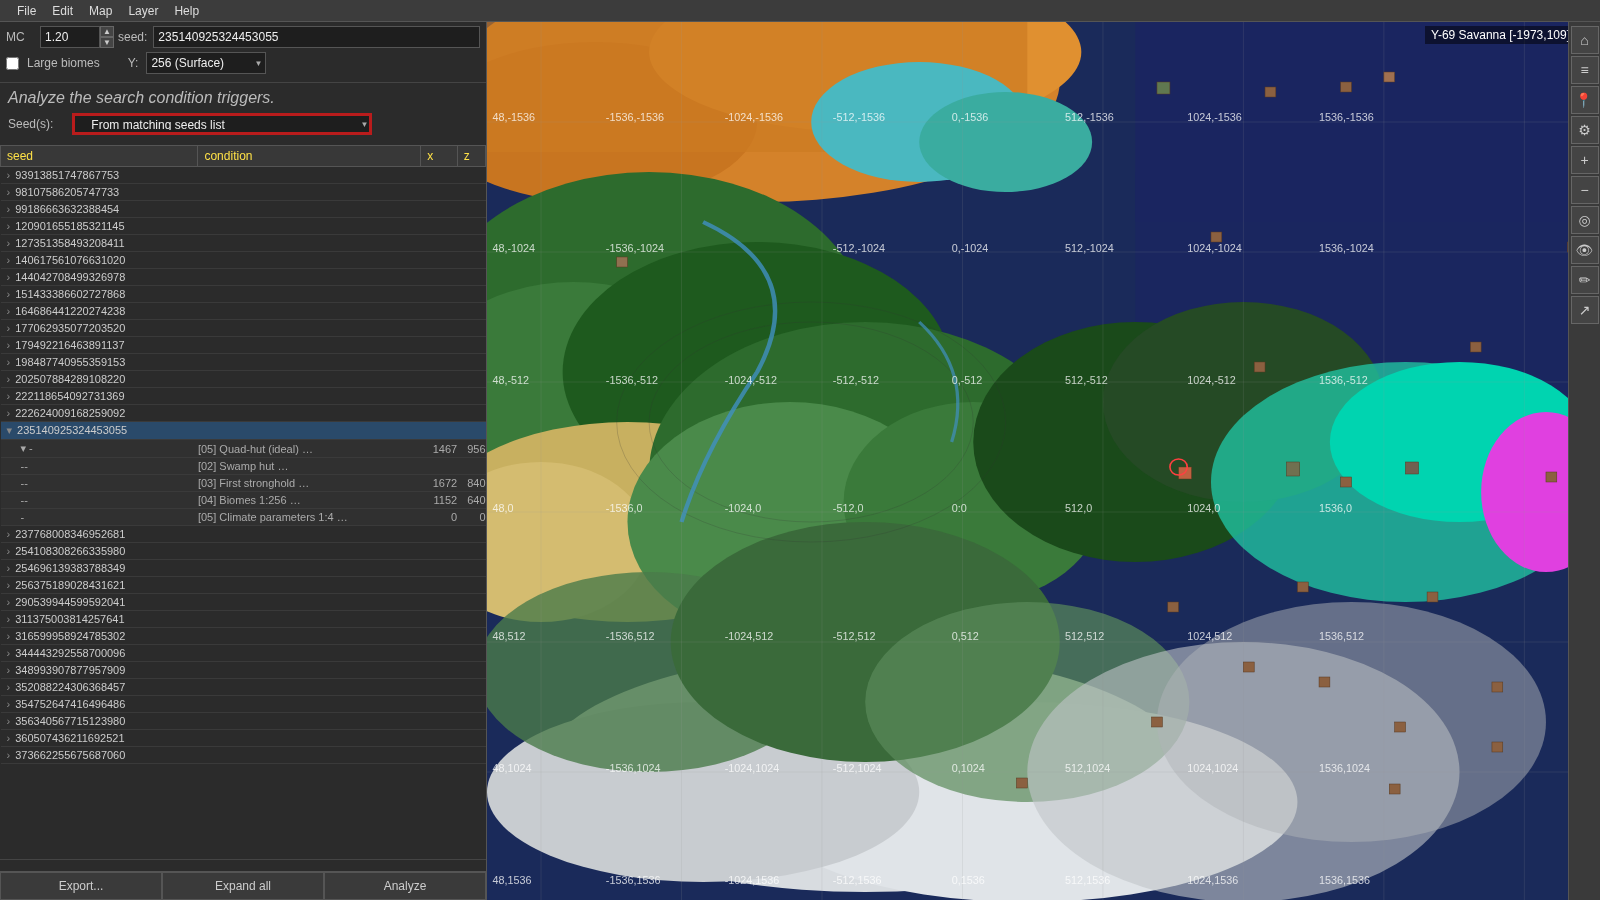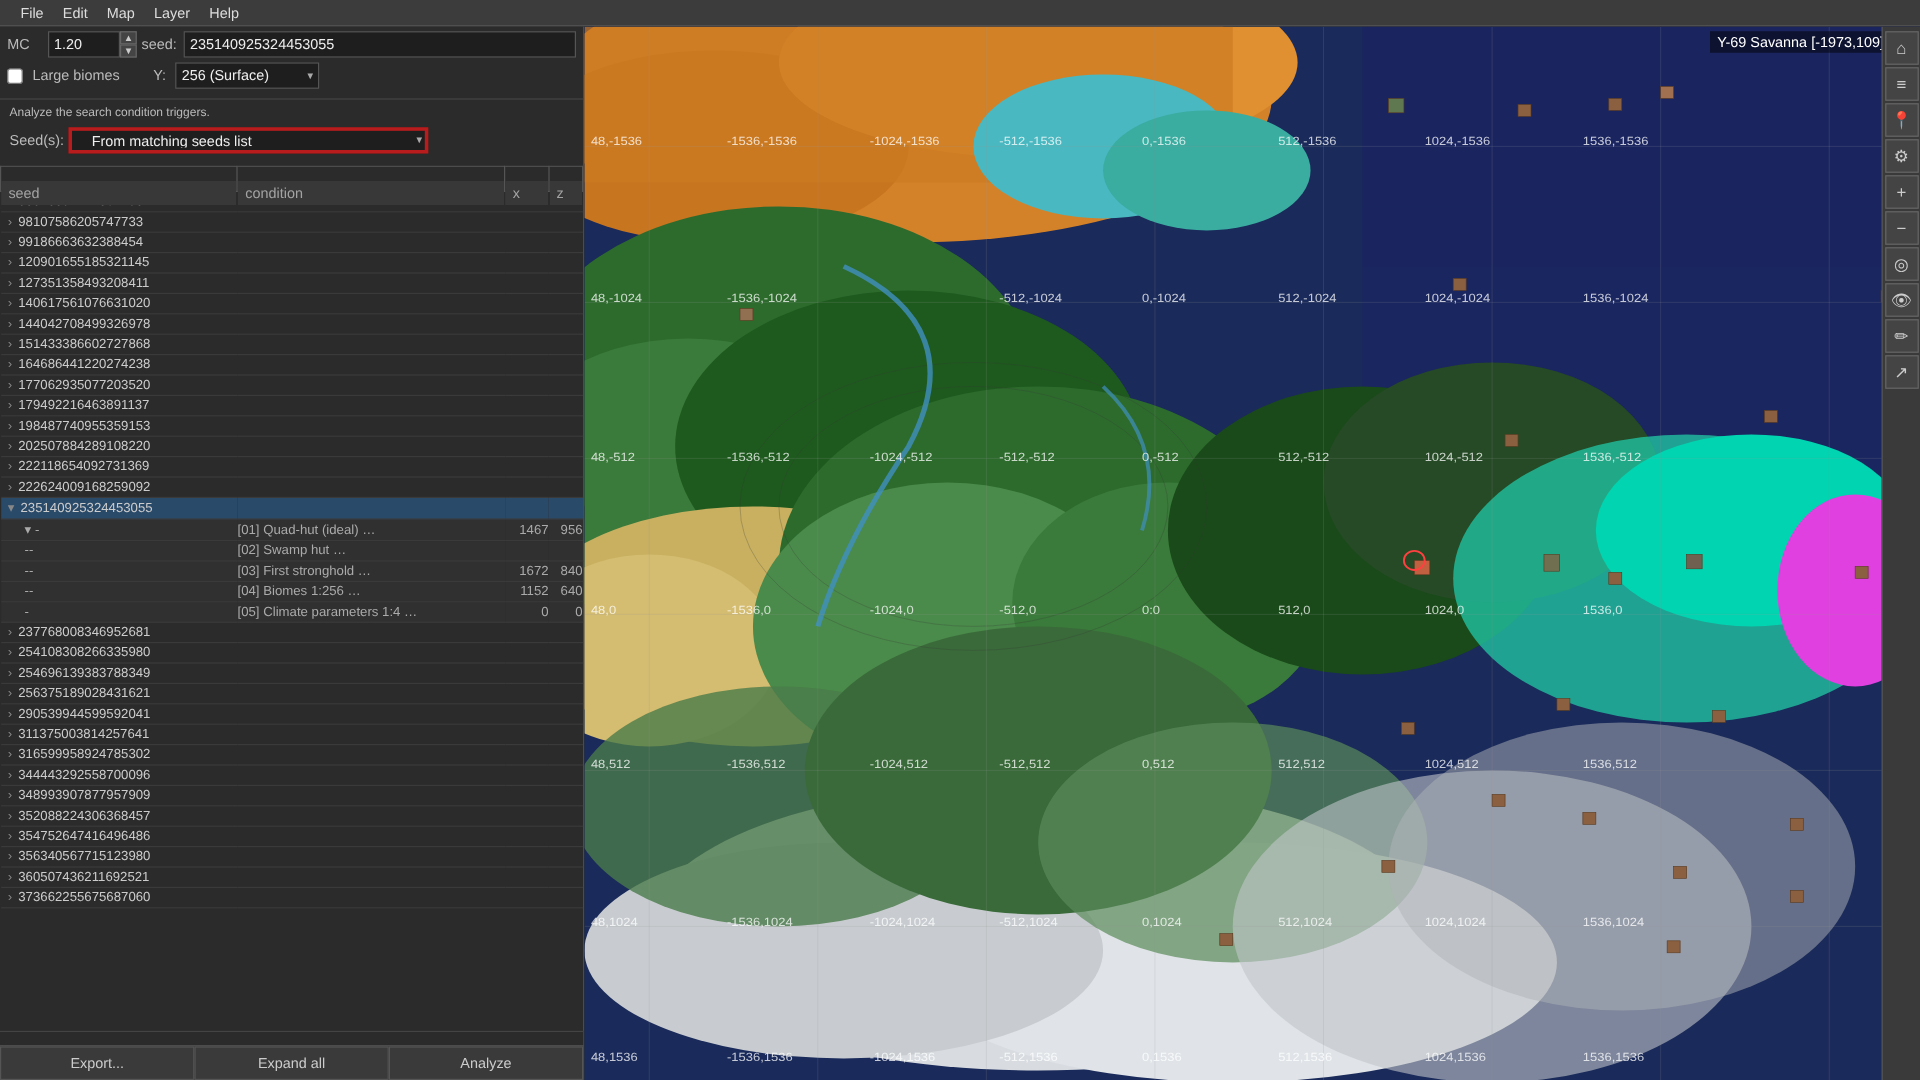--- a/index.html
+++ b/index.html
@@ -108,26 +108,27 @@
     }
 
     
     #tab-content {
       padding: 6px 8px;
       flex-shrink: 0;
     }
     .tab-description {
       color: #bbb;
       margin-bottom: 6px;
-      font-size: 10px;
+      font-size: 16px;
+      font-style: italic;
     }
     .seeds-row {
       display: flex;
       align-items: center;
-      gap: 4px;
+      gap: 19px;
       margin-bottom: 4px;
     }
     .seeds-label { color: #bbb; }
     .seeds-select {
       background: #1e1e1e;
       border: 3px solid #b91c1c;
       color: #eee;
       padding: 2px 16px;
       font-size: 12px;
       height: 22px;
@@ -142,25 +143,25 @@
     }
     #seed-table {
       width: 100%;
       border-collapse: collapse;
     }
     #seed-table thead th {
       background: #383838;
       border: 1px solid #555;
       padding: 3px 6px;
       text-align: left;
-      color: #a3a3a3;
+      color: #fde047;
       font-weight: normal;
       font-size: 12px;
       position: sticky;
-      top: 12px;
+      top: 0;
       z-index: 10;
     }
     #seed-table tbody tr {
       border-bottom: 1px solid #3a3a3a;
     }
     #seed-table tbody tr.selected { background: #2a4a6a; }
     .seed-cell {
       padding: 2px 6px;
       color: #ccc;
       font-size: 11px;
@@ -473,21 +474,21 @@
               <td class="z-cell"></td>
             </tr>
             <tr class="selected">
               <td class="seed-cell"><span class="expand-arrow">▾</span> 235140925324453055</td>
               <td class="condition-cell"></td>
               <td class="x-cell"></td>
               <td class="z-cell"></td>
             </tr>
             <tr class="child-row">
               <td class="seed-cell child-indent">▾  -</td>
-              <td class="condition-cell">[01] Quad-hut (ideal) …</td>
+              <td class="condition-cell">[05] Quad-hut (ideal) …</td>
               <td class="x-cell">1467</td>
               <td class="z-cell">956</td>
             </tr>
             <tr class="child-row">
               <td class="seed-cell child-indent">   --</td>
               <td class="condition-cell">[02] Swamp hut …</td>
               <td class="x-cell"></td>
               <td class="z-cell"></td>
             </tr>
             <tr class="child-row">

